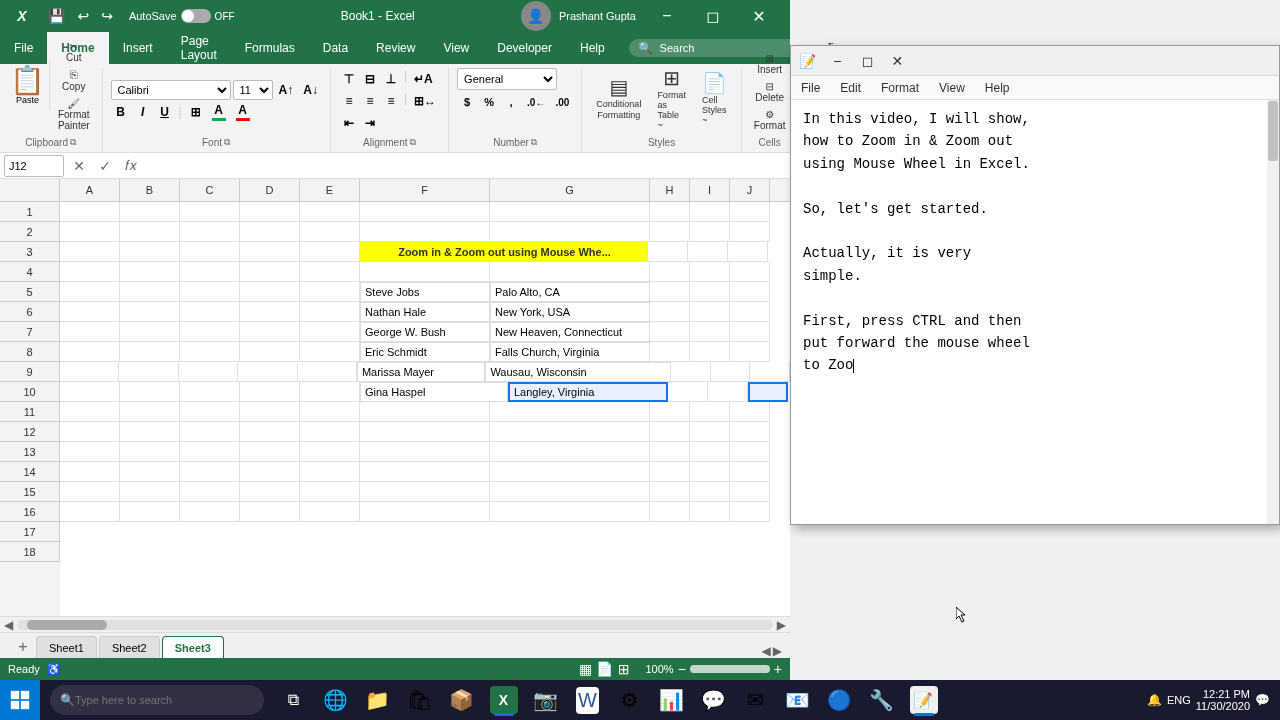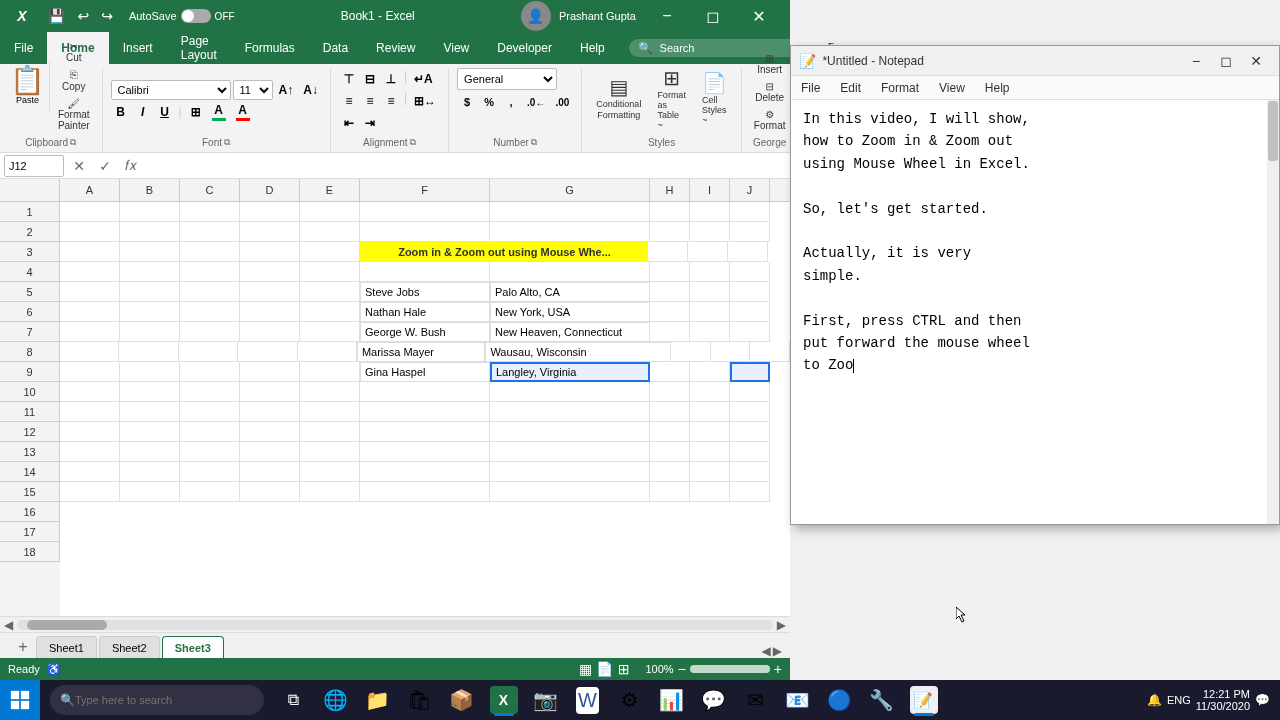--- a/index.html
+++ b/index.html
@@ -335,21 +335,21 @@
           <div class="r-btn">
               <span>⊟</span>
               <span>Delete</span>
             </div>
           <div class="r-btn">
               <span>⚙</span>
               <span>Format</span>
             </div>
         </div>
         <div class="ribbon-group-label">
-          <span>George</span>
+          <span>Cells</span>
         </div>
       </div>
 
       <div class="ribbon-group">
         <div class="ribbon-group-items" style="flex-direction:column;gap:2px;">
           <div class="r-btn">
               <span>Σ</span>
               <span>AutoSum ▾</span>
             </div>
           <div class="r-btn">
@@ -504,33 +504,45 @@
           <div class="cell" style="width:40px;"></div>
             <div class="cell" style="width:40px;"></div>
             <div class="cell" style="width:40px;"></div>
         </div>
         <div class="grid-row">
           <div class="cell" style="width:60px;"></div>
             <div class="cell" style="width:60px;"></div>
             <div class="cell" style="width:60px;"></div>
             <div class="cell" style="width:60px;"></div>
             <div class="cell" style="width:60px;"></div>
+          <div class="cell" style="width:130px;border:1px solid #ddd;">Eric Schmidt</div>
+          <div class="cell" style="width:160px;border:1px solid #ddd;">Falls Church, Virginia</div>
+          <div class="cell" style="width:40px;"></div>
+            <div class="cell" style="width:40px;"></div>
+            <div class="cell" style="width:40px;"></div>
+        </div>
+        <div class="grid-row">
+          <div class="cell" style="width:60px;"></div>
+            <div class="cell" style="width:60px;"></div>
+            <div class="cell" style="width:60px;"></div>
+            <div class="cell" style="width:60px;"></div>
+            <div class="cell" style="width:60px;"></div>
           <div class="cell" style="width:130px;border:1px solid #ddd;">Marissa Mayer</div>
           <div class="cell" style="width:188px;border:1px solid #ddd;">Wausau, Wisconsin</div>
           <div class="cell" style="width:40px;"></div>
             <div class="cell" style="width:40px;"></div>
             <div class="cell" style="width:40px;"></div>
         </div>
         <div class="grid-row">
           <div class="cell" style="width:60px;"></div>
             <div class="cell" style="width:60px;"></div>
             <div class="cell" style="width:60px;"></div>
             <div class="cell" style="width:60px;"></div>
             <div class="cell" style="width:60px;"></div>
-          <div class="cell" style="width:130px;border:1px solid #ddd;">Gina Haspel</div>
+          <div class="cell" style="width:148px;border:1px solid #ddd;">Gina Haspel</div>
           <div class="cell selected" style="width:160px;">Langley, Virginia</div>
           <div class="cell" style="width:40px;"></div>
             <div class="cell" style="width:40px;"></div>
             <div class="cell selected" style="width:40px;"></div>
         </div>
 
         <div class="grid-row">
             <div class="cell" style="width:60px;"></div>
             <div class="cell" style="width:60px;"></div>
             <div class="cell" style="width:60px;"></div>
@@ -642,21 +654,20 @@
         <div style="width:80px;height:8px;background:rgba(255,255,255,0.6);border-radius:4px;"></div>
       </div>
       <span style="color:white;font-size:14px;cursor:pointer;">+</span>
     </div>
   </div>
 </div>
 
 <div class="notepad-window">
   <div class="notepad-titlebar">
     <span style="font-size:14px;margin-right:6px;">📝</span>
-    <span class="notepad-title">*Untitled - Notepad</span>
     <div class="notepad-win-controls">
       <button class="np-btn">−</button>
       <button class="np-btn">◻</button>
       <button class="np-btn close">✕</button>
     </div>
   </div>
   <div class="notepad-menubar">
     <span class="np-menu">File</span>
     <span class="np-menu">Edit</span>
     <span class="np-menu">Format</span>

